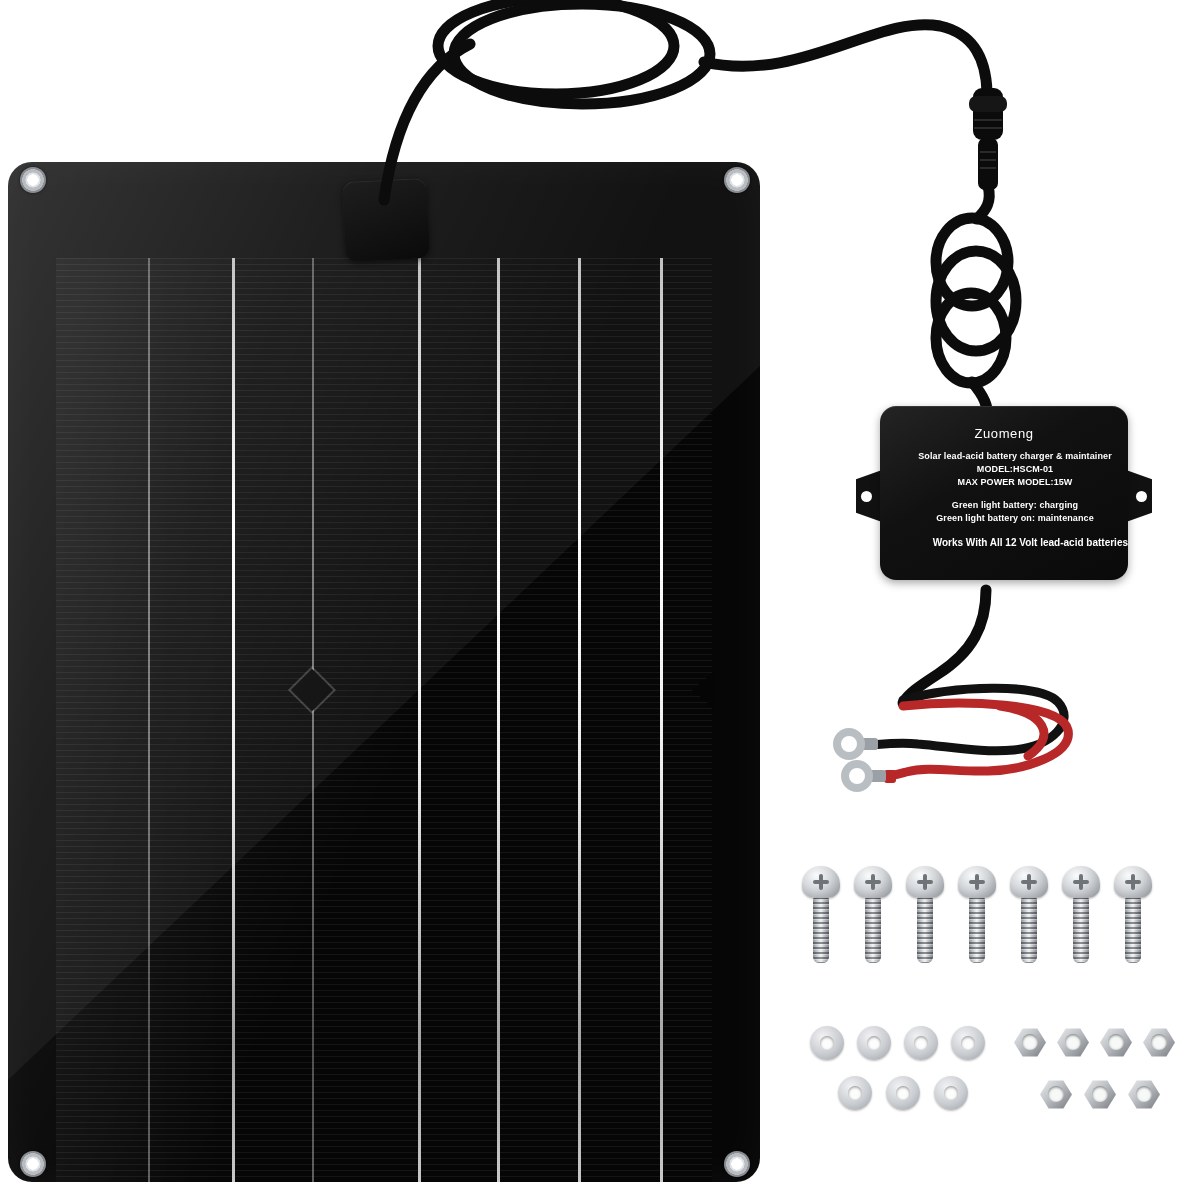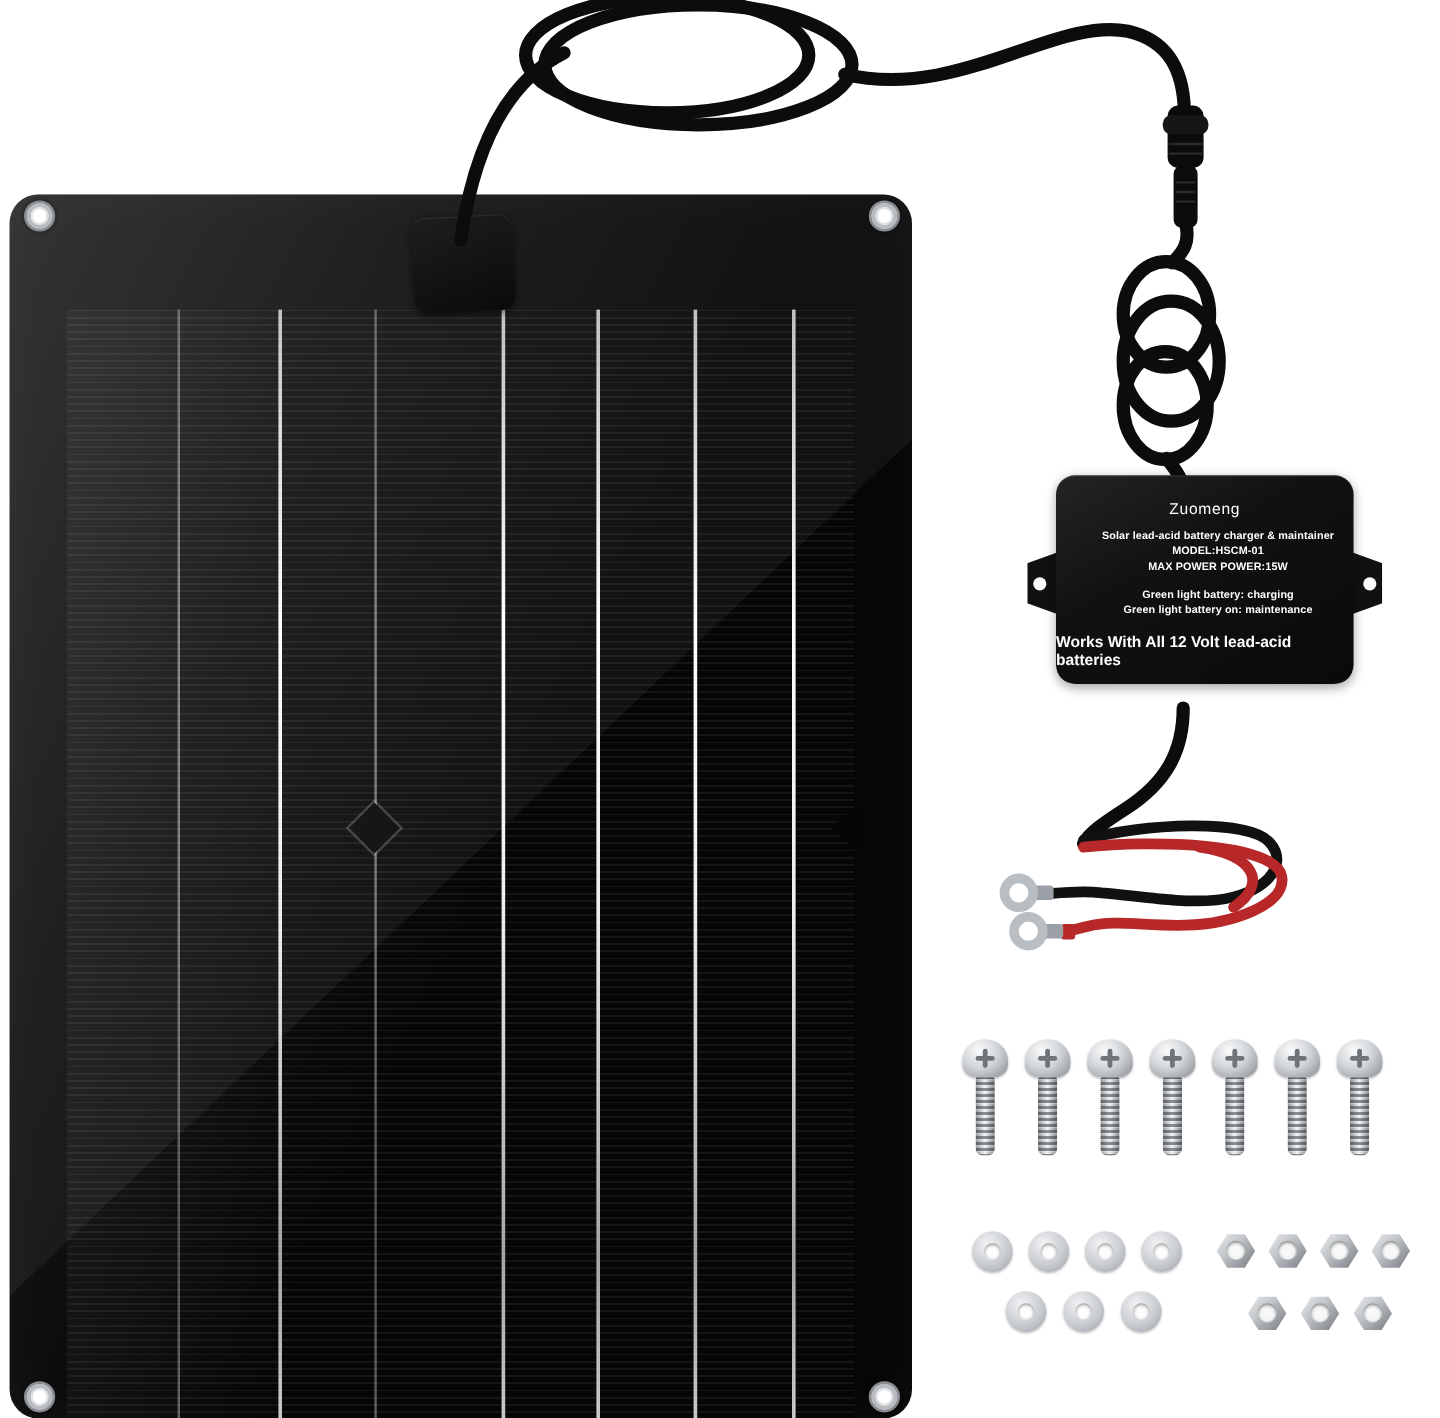--- a/index.html
+++ b/index.html
@@ -28,34 +28,34 @@
          background:radial-gradient(circle,#ffffff 0 30%,#dfe1e3 32% 40%,#b9bcc0 42% 58%,#8a8e93 60% 72%,#cfd2d5 74% 88%,#9b9fa4 100%);
          box-shadow:0 0 3px rgba(0,0,0,.6);}
   .junction-box{position:absolute;left:336px;top:18px;width:84px;height:80px;z-index:4;
          background:linear-gradient(160deg,#1e1e1e,#0a0a0a);border-radius:12px;transform:rotate(-3deg);
          box-shadow:0 2px 6px rgba(0,0,0,.55), inset 0 1px 0 rgba(255,255,255,.08);}
 
   
   .cables{position:absolute;left:0;top:0;z-index:5;pointer-events:none;}
 
   
-  .controller{position:absolute;left:880px;top:396px;width:248px;height:174px;z-index:6;}
+  .controller{position:absolute;left:880px;top:406px;width:248px;height:174px;z-index:6;}
   .ctrl-body{position:absolute;inset:0;border-radius:16px;color:#fff;
          background:linear-gradient(150deg,#242424 0%,#111 40%,#0a0a0a 100%);
          box-shadow:0 3px 9px rgba(0,0,0,.35), inset 0 1px 0 rgba(255,255,255,.10);}
   .ear{position:absolute;top:64px;width:26px;height:52px;background:#111;}
   .ear-left{left:-24px;clip-path:polygon(100% 0,100% 100%,0 82%,0 18%);}
   .ear-right{right:-24px;clip-path:polygon(0 0,0 100%,100% 82%,100% 18%);}
   .ear-hole{position:absolute;top:21px;width:11px;height:11px;border-radius:50%;background:#fff;}
   .ear-left .ear-hole{left:5px;}
   .ear-right .ear-hole{right:5px;}
   .ctrl-brand{margin:20px 0 10px;text-align:center;font-size:13px;letter-spacing:.6px;color:#fff;}
   .ctrl-line{margin:0 0 3px 22px;font-size:9px;font-weight:700;letter-spacing:.1px;text-align:center;}
   .ctrl-line.gap{margin-top:13px;}
-  .ctrl-compat{margin-top:14px;text-align:left;font-size:13px;font-weight:700;}
+  .ctrl-compat{margin-top:14px;text-align:right;font-size:10px;font-weight:700;}
 
   
   .hw-row{position:absolute;display:flex;z-index:4;}
   #bolt-row{left:802px;top:866px;gap:14px;}
   #washer-row-1{left:810px;top:1026px;gap:13px;}
   #washer-row-2{left:838px;top:1076px;gap:14px;}
   #nut-row-1{left:1014px;top:1028px;gap:11px;}
   #nut-row-2{left:1040px;top:1080px;gap:12px;}
 
   .bolt{width:38px;height:102px;position:relative;}
@@ -145,21 +145,21 @@
     <div class="ear ear-left">
       <div class="ear-hole"></div>
     </div>
     <div class="ear ear-right">
       <div class="ear-hole"></div>
     </div>
     <div class="ctrl-body">
       <div class="ctrl-brand">Zuomeng</div>
       <div class="ctrl-line">Solar lead-acid battery charger &amp; maintainer</div>
       <div class="ctrl-line">MODEL:HSCM-01</div>
-      <div class="ctrl-line">MAX POWER POWER:15W</div>
+      <div class="ctrl-line">MAX POWER MODEL:15W</div>
       <div class="ctrl-line gap">Green light battery: charging</div>
       <div class="ctrl-line">Green light battery on: maintenance</div>
       <div class="ctrl-compat">Works With All 12 Volt lead-acid batteries</div>
     </div>
   </div>
 
   <div class="hw-row" id="bolt-row">
       <div class="bolt">
         <div class="bolt-head">
           <div class="cross-v"></div>

